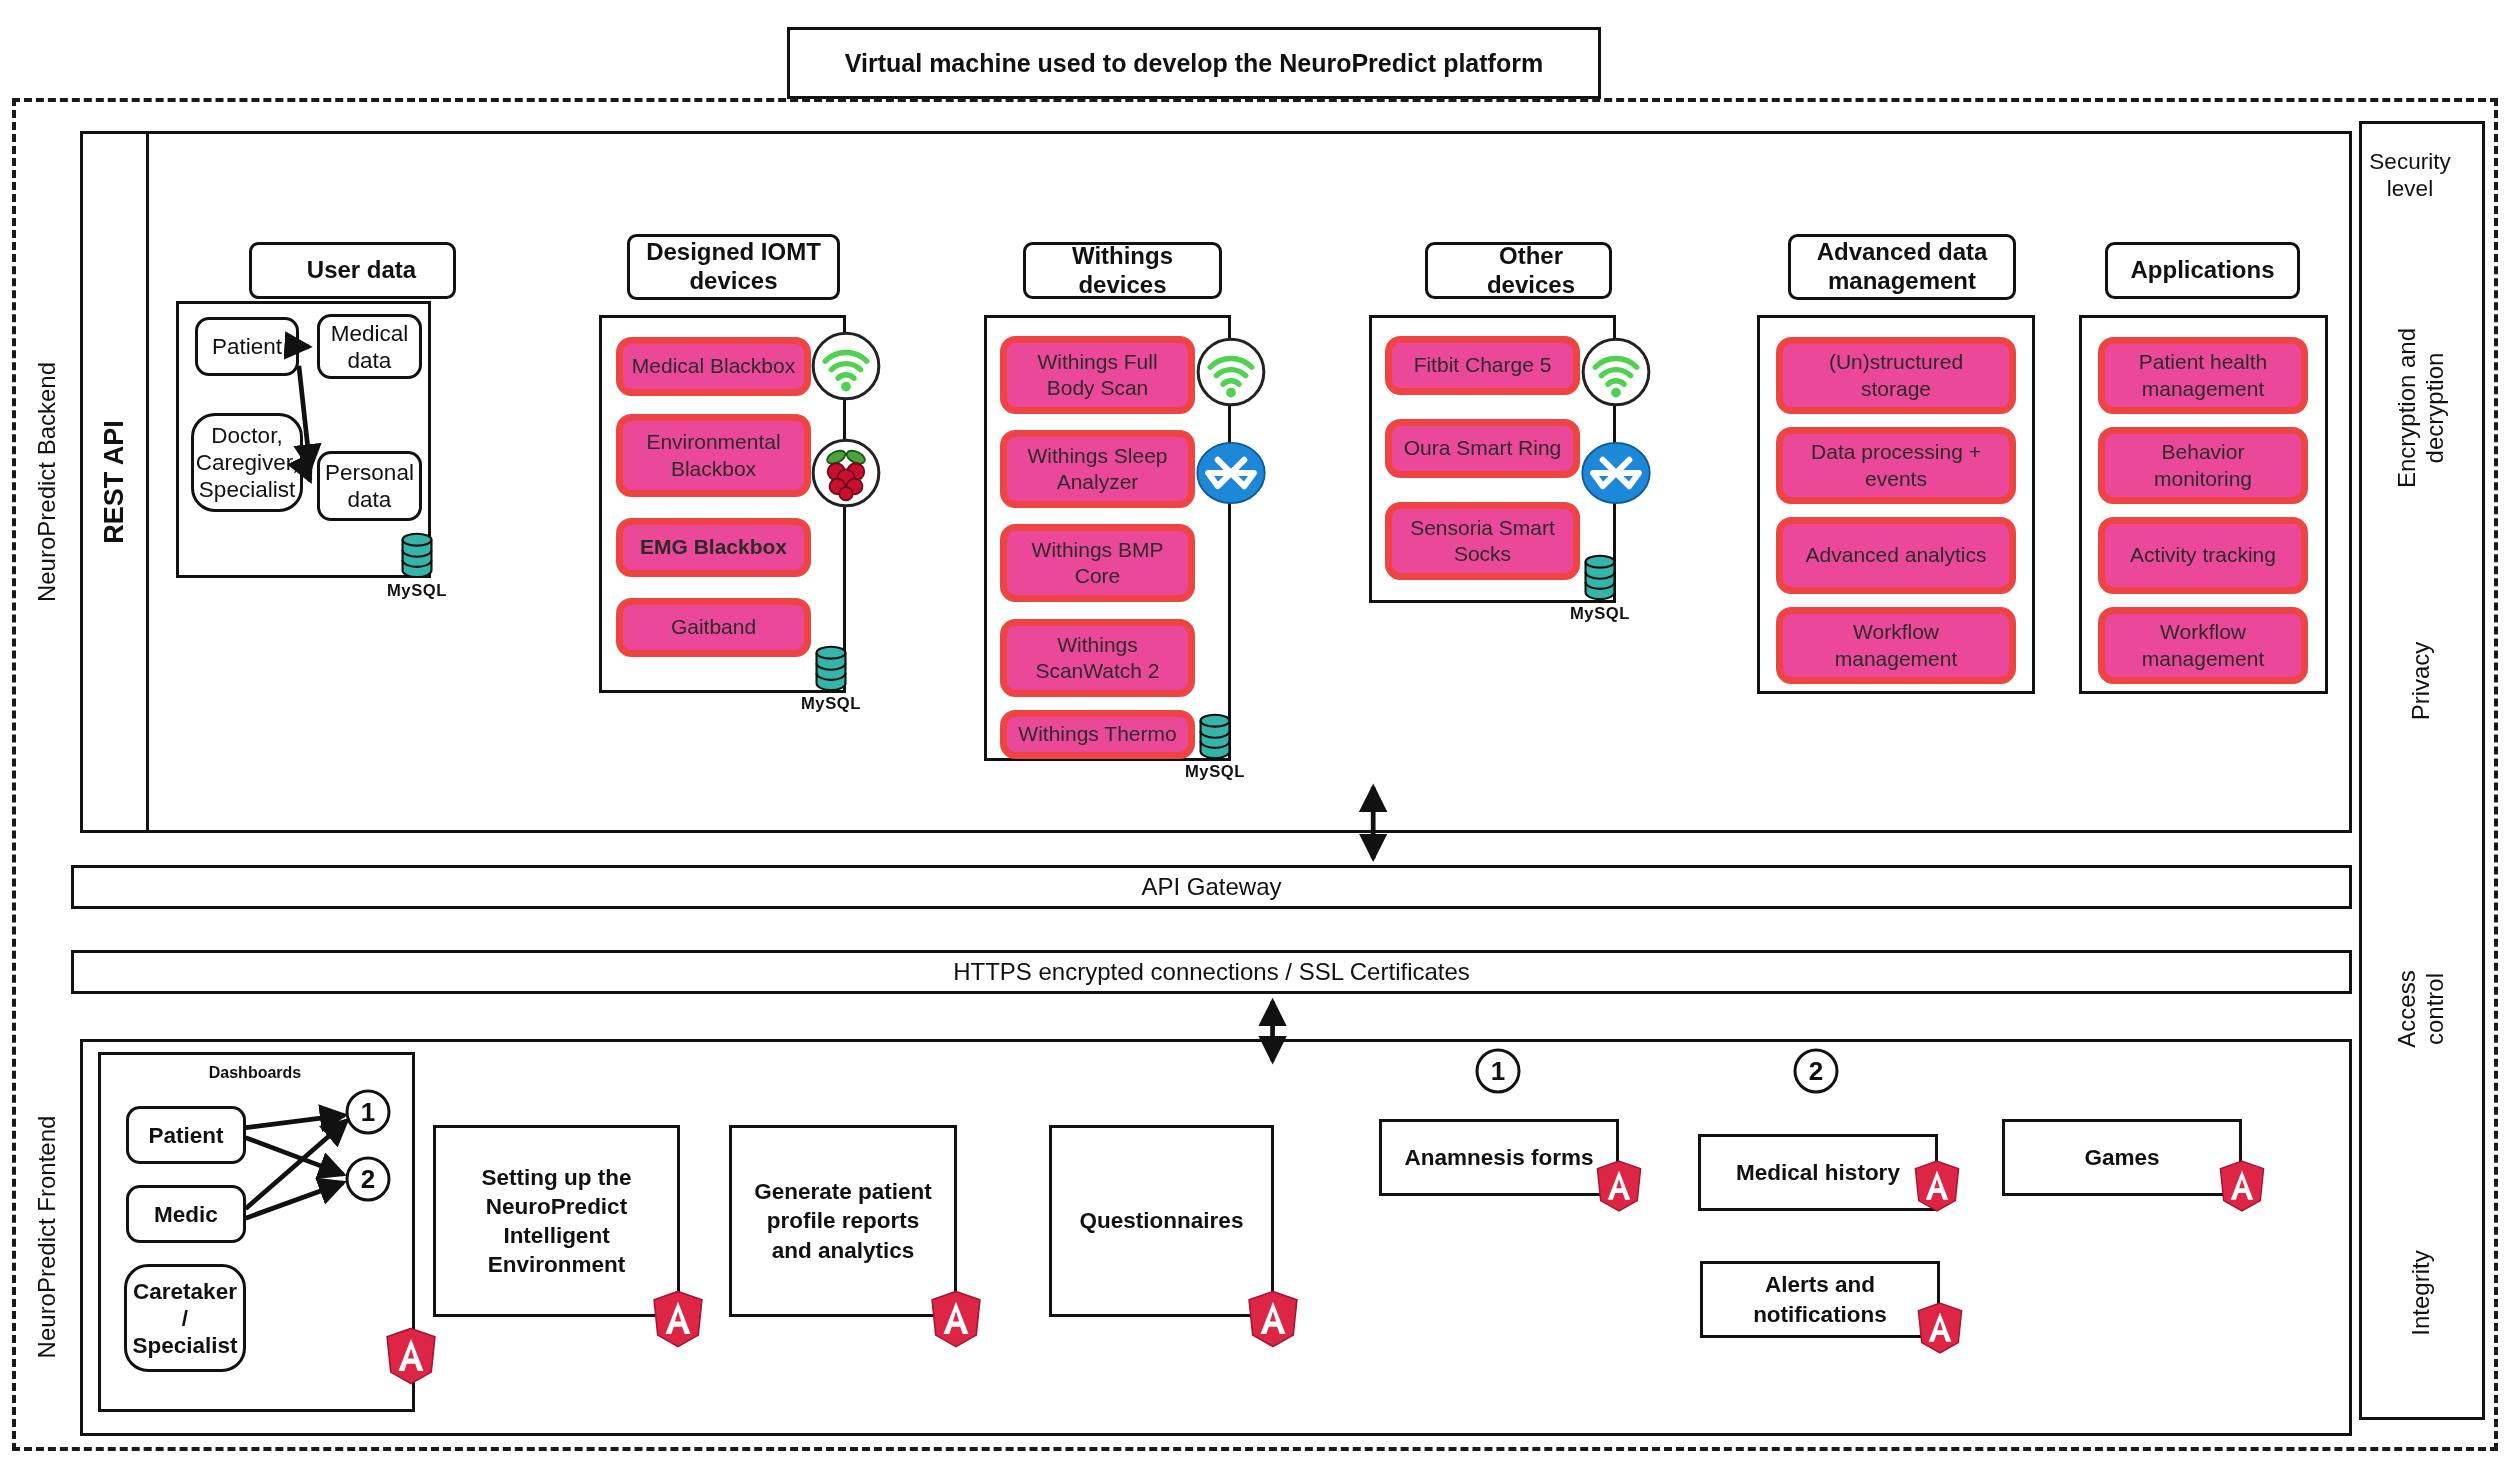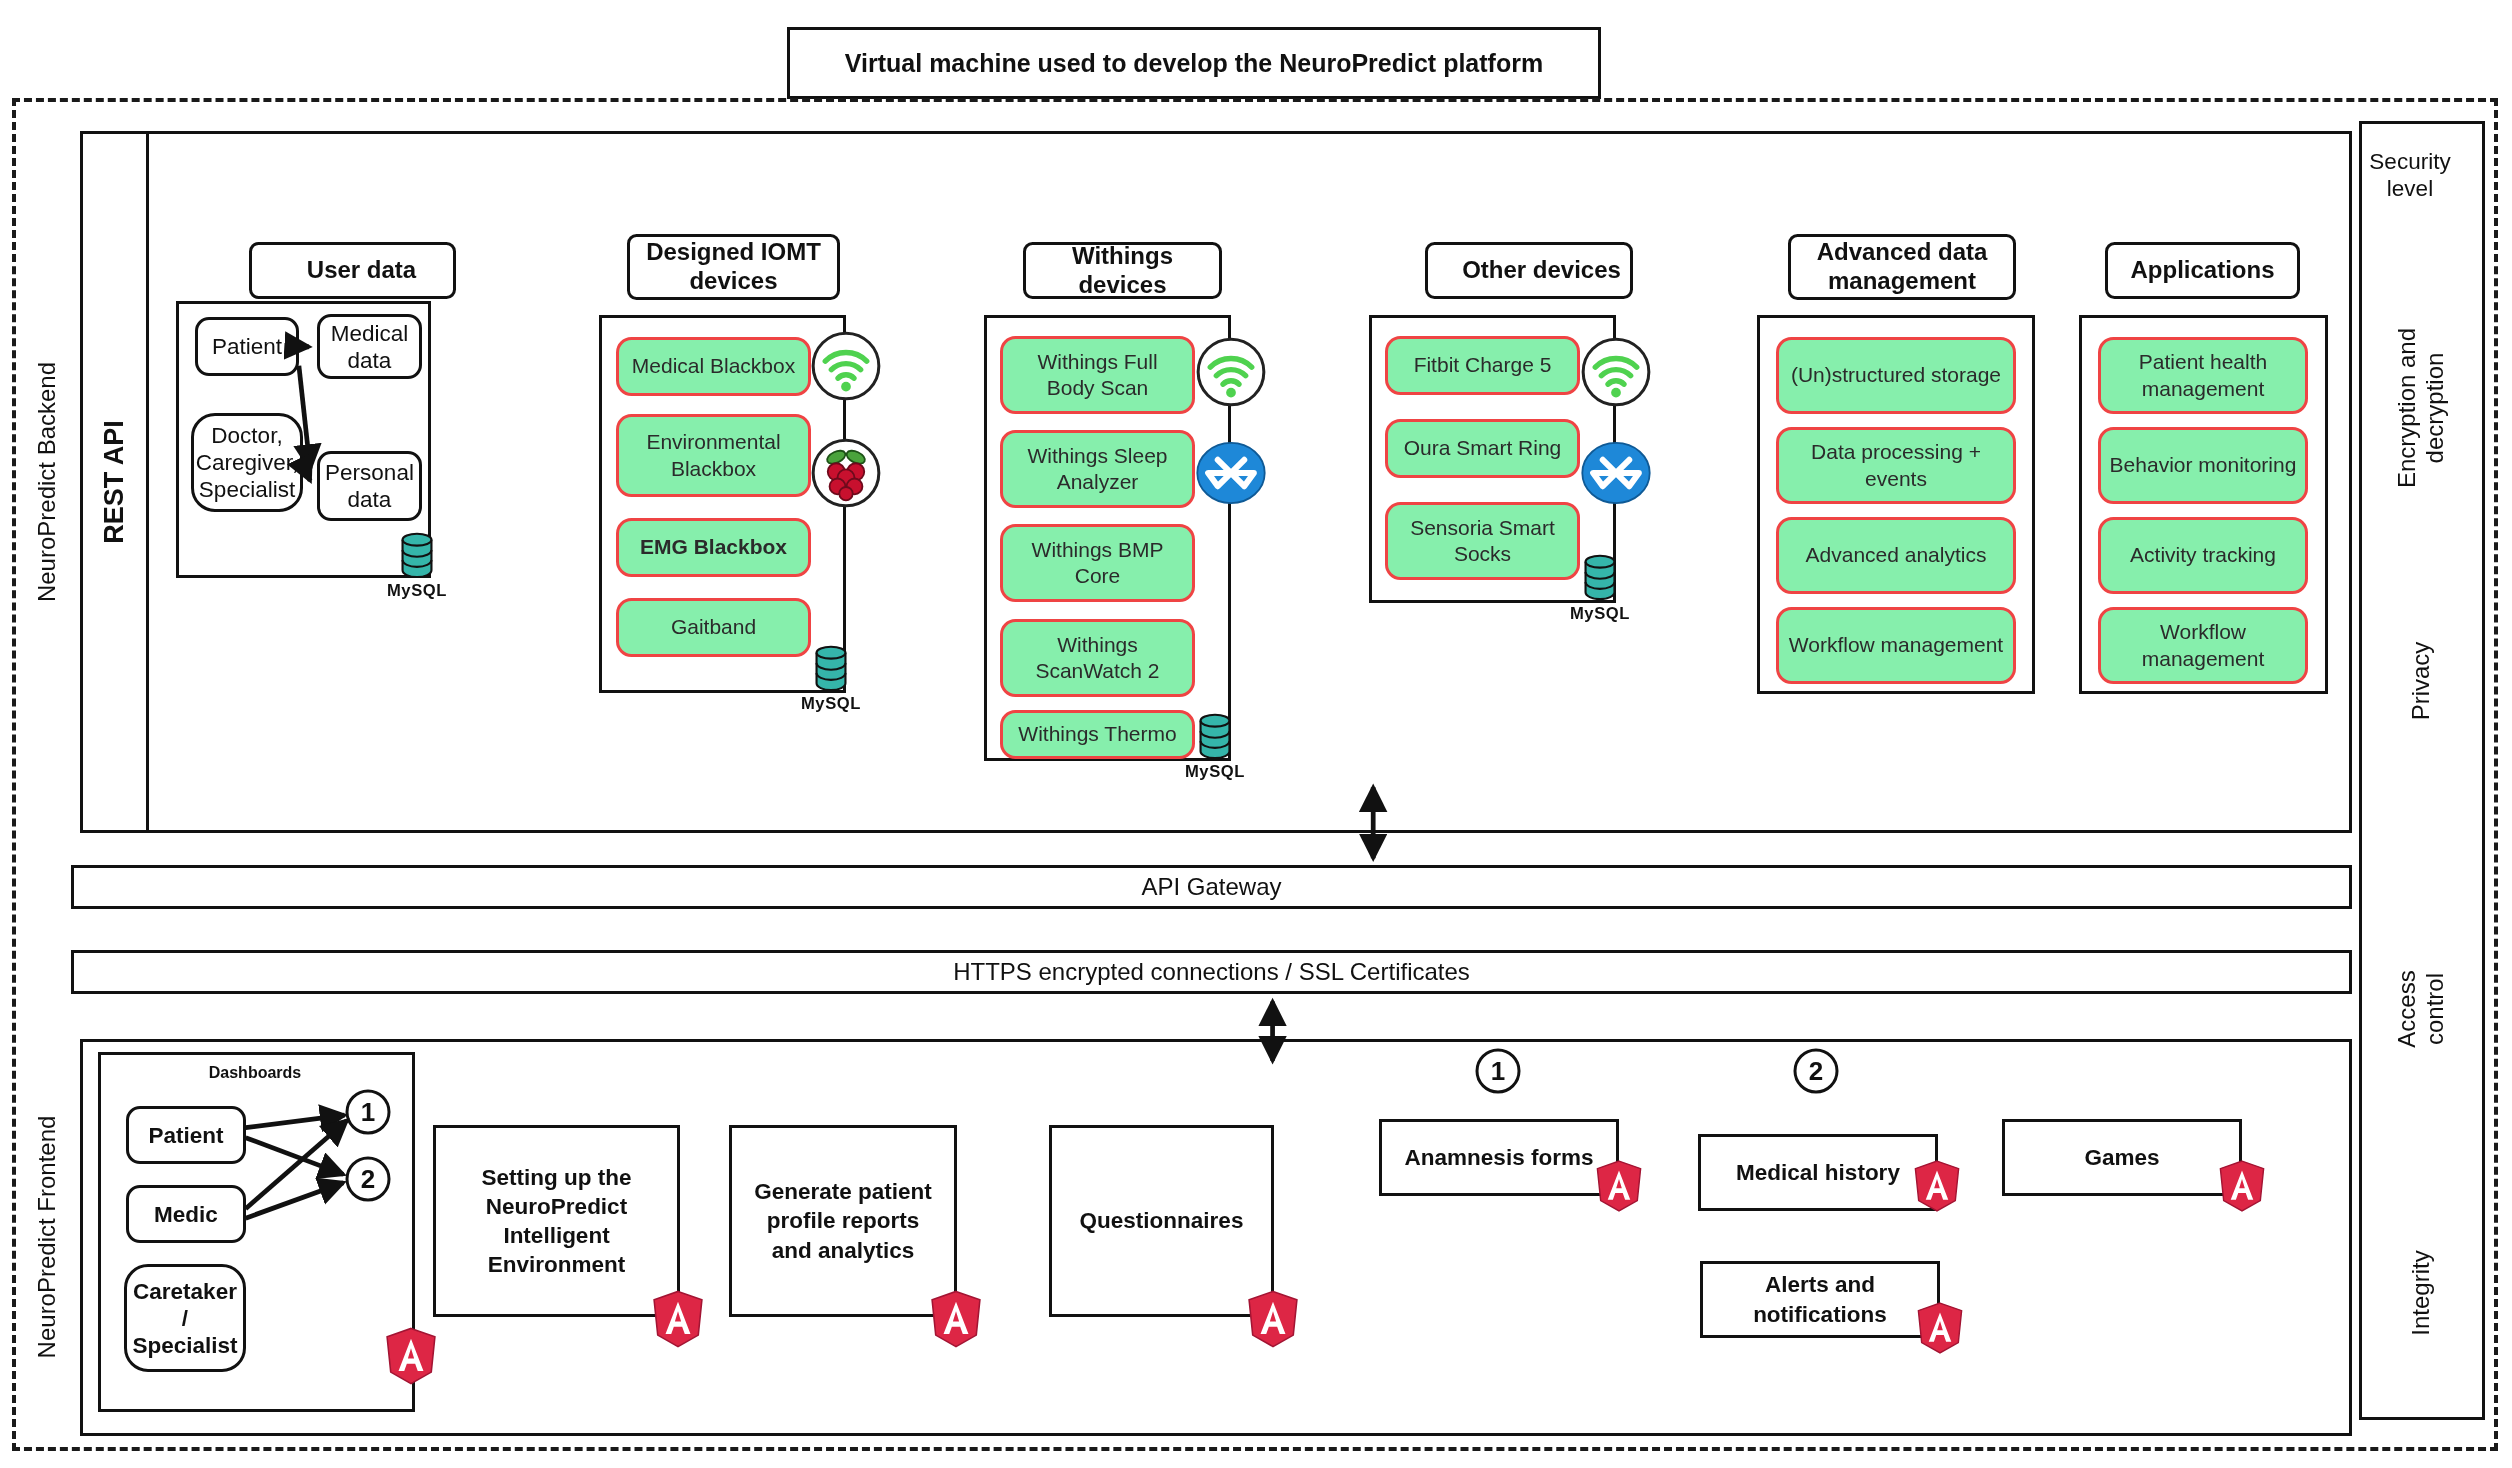--- a/index.html
+++ b/index.html
@@ -9,21 +9,21 @@
 
   .frame   { position:absolute; border:3.6px solid #111; background:transparent; }
   .dashed  { position:absolute; border:4.1px dashed #1a1a1a; }
 
   .sec-title { position:absolute; border:3px solid #111; border-radius:9.5px; background:#fff;
                display:flex; align-items:center; justify-content:center; text-align:center;
                font-weight:bold; font-size:24px; line-height:1.2; padding:2.4px 6px; }
 
   .container-box { position:absolute; border:3px solid #111; background:#fff; }
 
-  .item { position:absolute; border:3px solid #ef4444; border-radius:15.4px; background:#86efac;
+  .item { position:absolute; border:7px solid #ef4444; border-radius:15.4px; background:#ec4899;
           display:flex; align-items:center; justify-content:center; text-align:center;
           font-size:21px; color:#2b2b2b; line-height:1.25; padding:2.4px 8.3px; }
 
   .node { position:absolute; border:3px solid #111; border-radius:14px; background:#fff;
           display:flex; align-items:center; justify-content:center; text-align:center;
           font-size:22.5px; line-height:1.2; padding:2.4px 6px; }
   .node.bold { font-weight:bold; }
   .pre { white-space:pre-line; }
 
   .feature { position:absolute; border:3.6px solid #111; background:#fff;
@@ -149,21 +149,21 @@
   </div>
   <div class="icon" style="left:1215px; top:736px; width:34px; height:46px;">
     <svg width="34" height="46" viewBox="0 0 40 52">
       <path d="M3 8 v36 a17 8 0 0 0 34 0 v-36" fill="#35b5aa" stroke="#111" stroke-width="2.5"></path>
       <ellipse cx="20" cy="8" rx="17" ry="7" fill="#35b5aa" stroke="#111" stroke-width="2.5"></ellipse>
       <path d="M3 20 a17 8 0 0 0 34 0 M3 32 a17 8 0 0 0 34 0" fill="none" stroke="#111" stroke-width="2.5"></path>
     </svg>
   </div>
   <div class="db-label" style="left:1215px; top:762px;">MySQL</div>
 
-  <div class="sec-title" style="left:1425px; top:242px; width:208px; height:57px;padding-left:31px;">Other devices</div>
+  <div class="sec-title" style="left:1425px; top:242px; width:187px; height:57px;padding-left:31px;">Other devices</div>
   <div class="container-box" style="left:1369px; top:315px; width:247px; height:288px;"></div>
   <div class="item" style="left:1385px; top:336px; width:195px; height:59px;">Fitbit Charge 5</div>
   <div class="item" style="left:1385px; top:419px; width:195px; height:59px;">Oura Smart Ring</div>
   <div class="item" style="left:1385px; top:502px; width:195px; height:78px;">Sensoria Smart Socks</div>
   <div class="icon" style="left:1616px; top:373px;">
     <svg width="73" height="73" viewBox="0 0 60 60">
       <circle cx="30" cy="30" r="27" fill="#fff" stroke="#222" stroke-width="2.5"></circle>
       <path d="M13 26 a24 24 0 0 1 34 0" fill="none" stroke="#4fd24f" stroke-width="4.5" stroke-linecap="round"></path>
       <path d="M18 33 a17 17 0 0 1 24 0" fill="none" stroke="#4fd24f" stroke-width="4.5" stroke-linecap="round"></path>
       <path d="M23.5 40 a9 9 0 0 1 13 0" fill="none" stroke="#4fd24f" stroke-width="4.5" stroke-linecap="round"></path>

